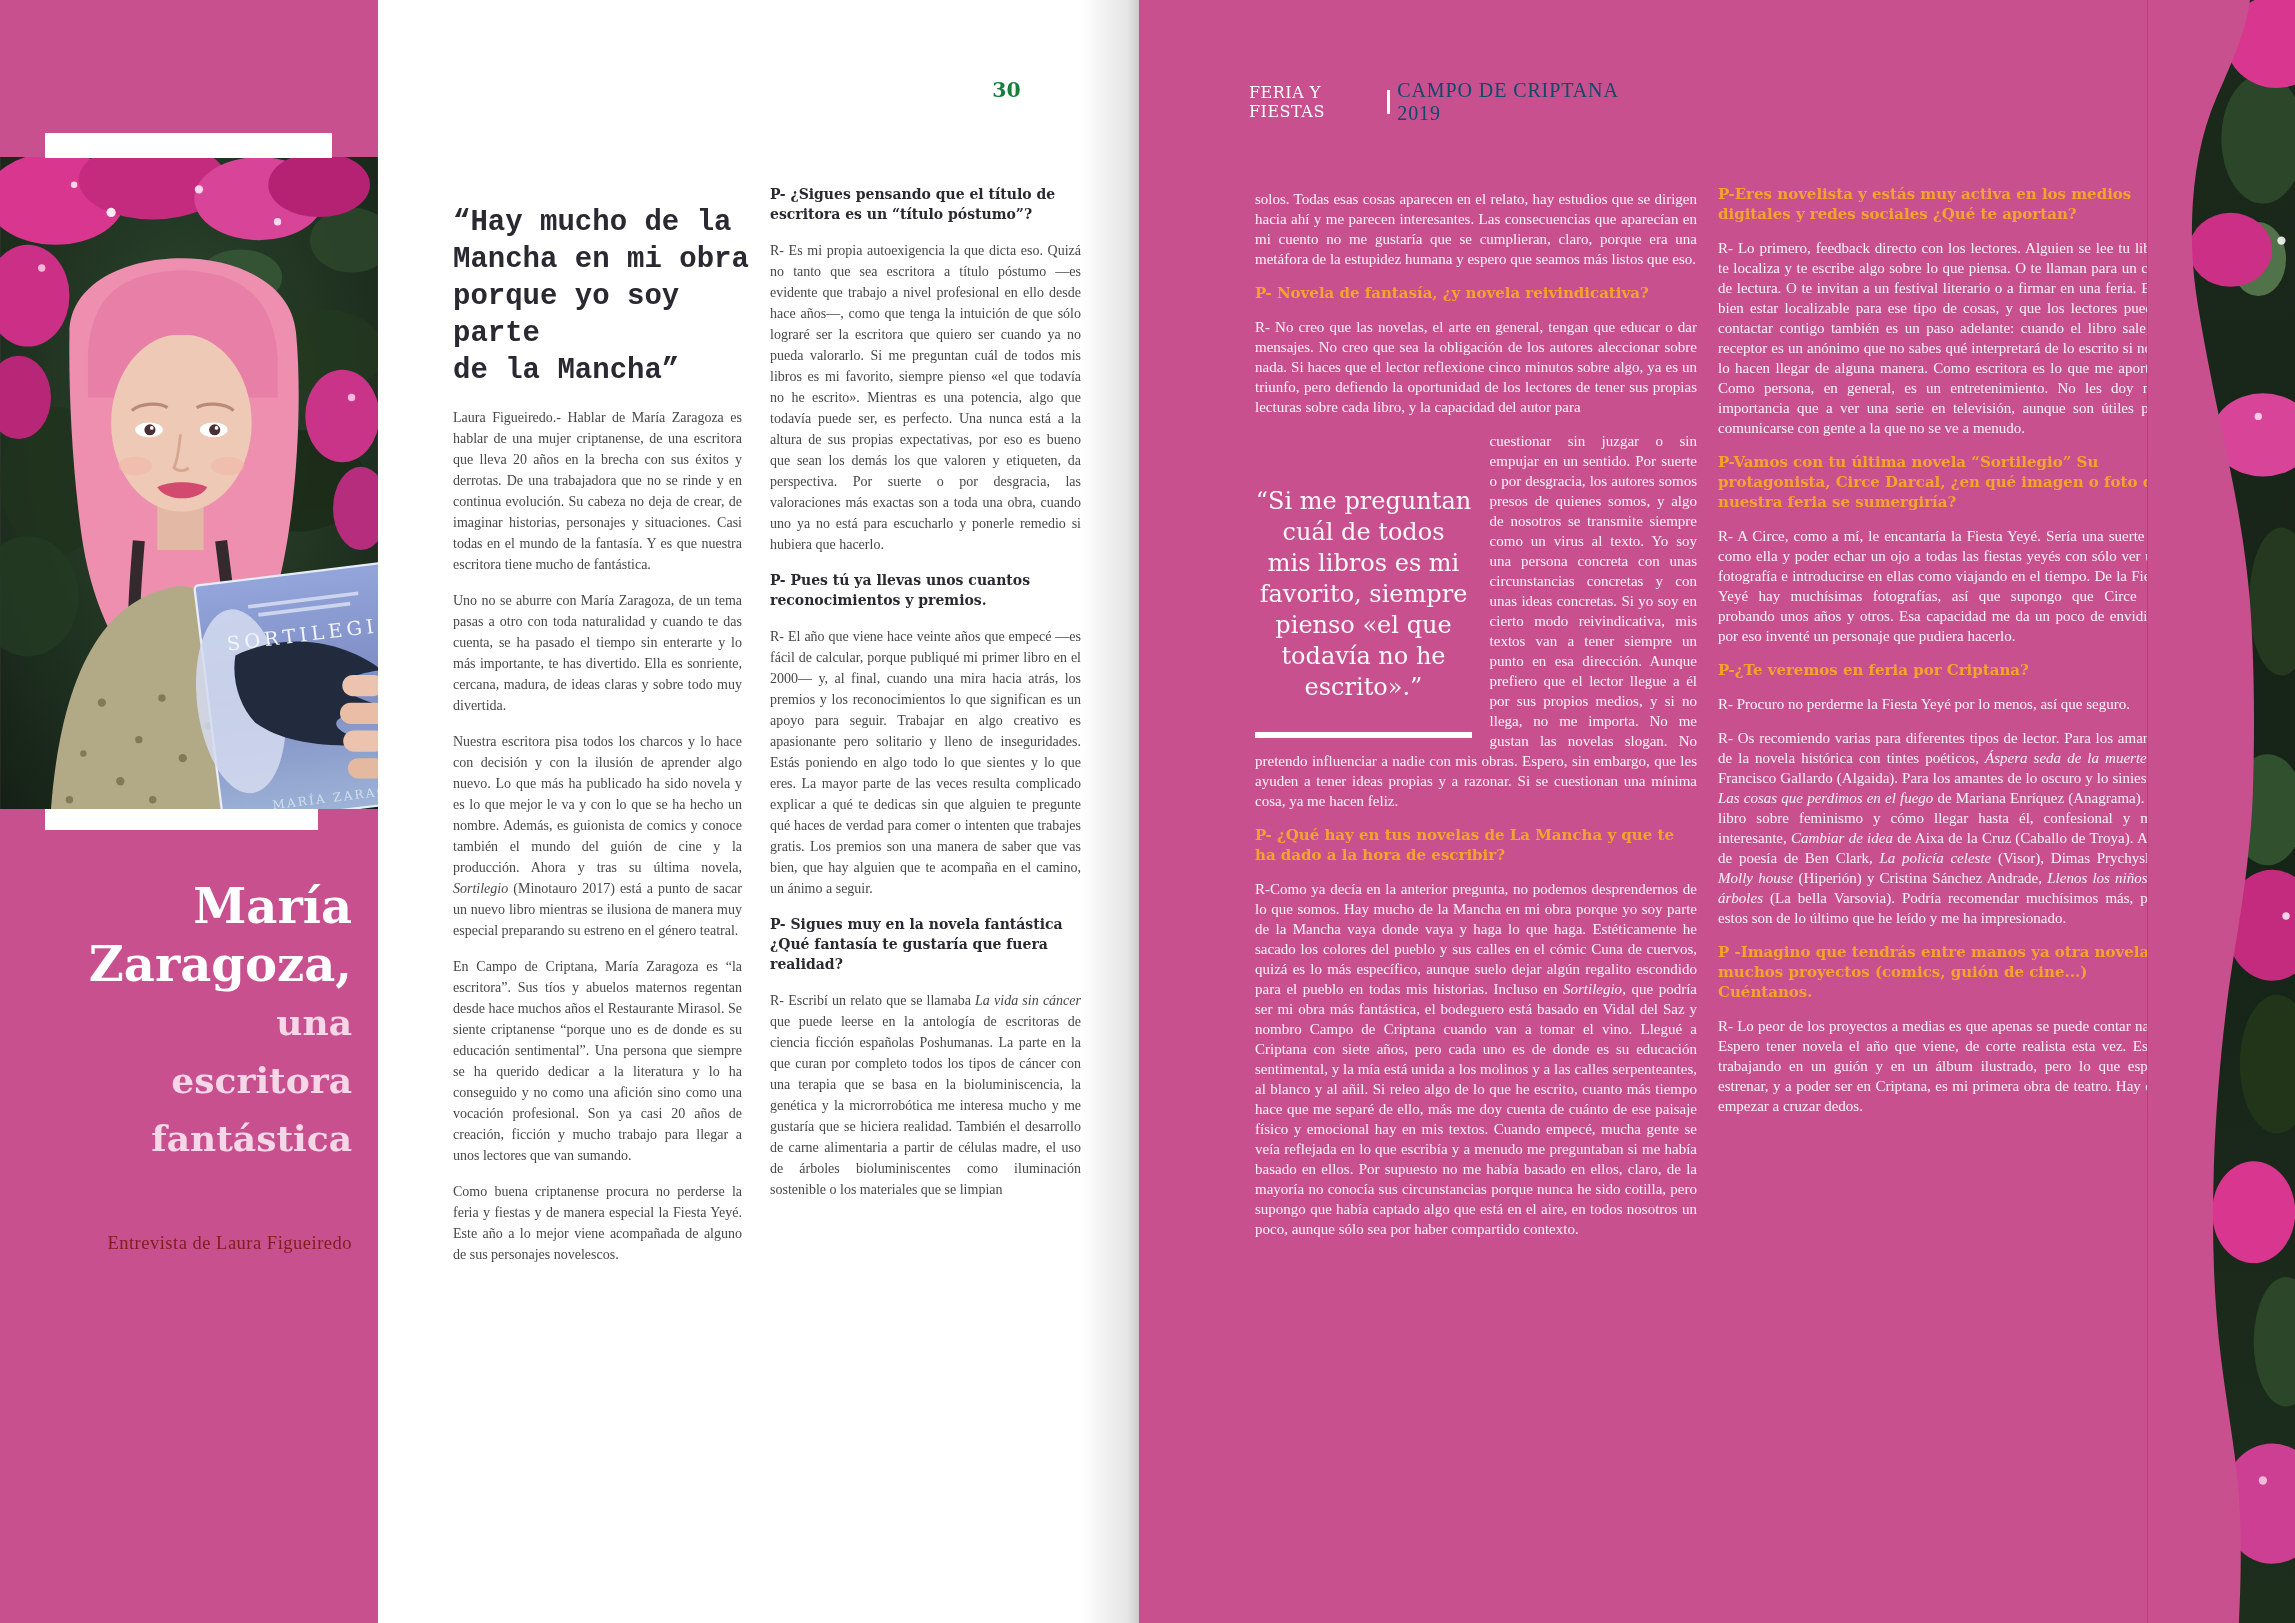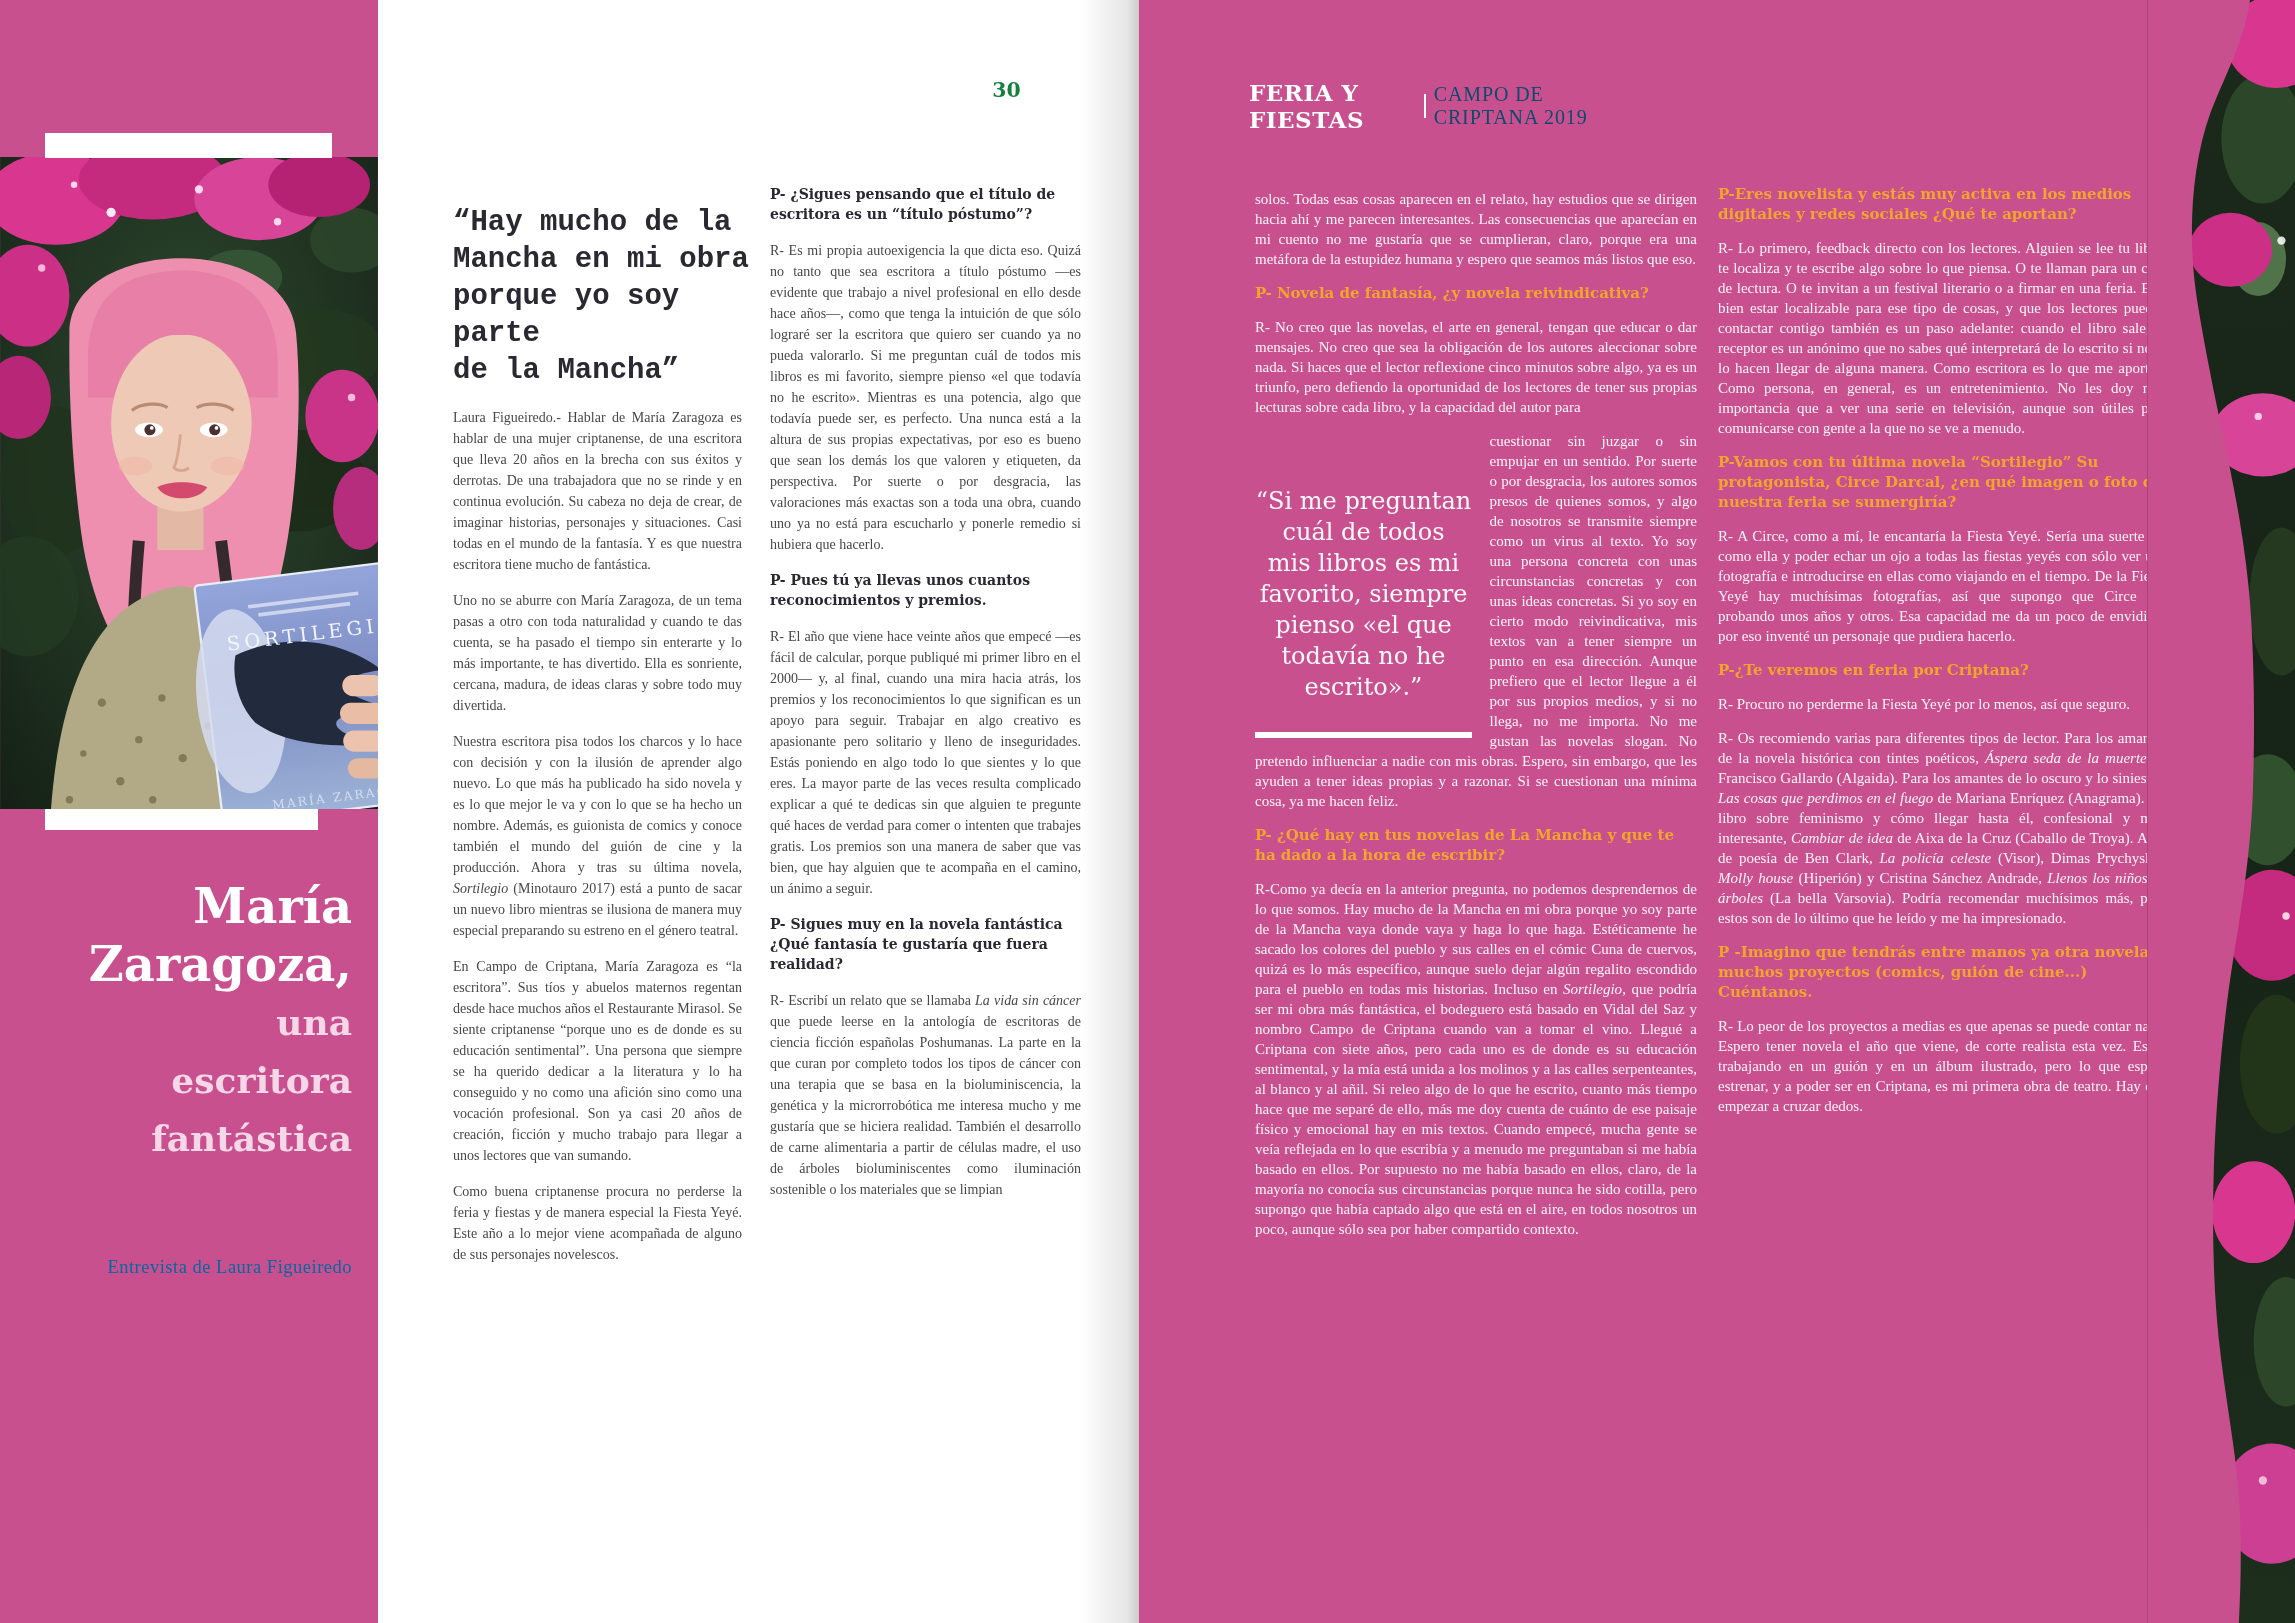--- a/index.html
+++ b/index.html
@@ -8,22 +8,22 @@
   .abs{position:absolute;}
 
   
   .sidebar{left:0;top:0;width:378px;height:1623px;background:#c8508e;}
   .photo-wrap{left:0;top:157px;width:378px;height:652px;overflow:hidden;}
   .white-bar{background:#ffffff;}
   .sb-title{left:0;top:877px;width:352px;text-align:right;color:#fff;
             font-family:"DejaVu Serif", serif;line-height:58px;}
   .sb-title .b{font-weight:700;font-size:48px;color:#ffffff;}
   .sb-title .l{font-weight:700;font-size:36px;color:#f6d7e8;}
-  .byline{left:0;top:1233px;width:352px;text-align:right;color:#0369a1;
-          font-size:18.5px;letter-spacing:0.5px;margin-top:24px;}
+  .byline{left:0;top:1233px;width:352px;text-align:right;color:#7f1d1d;
+          font-size:18.5px;letter-spacing:0.5px;}
 
   
   .headline{left:453px;top:204px;width:301px;font-family:Liberation Mono, monospace;
             font-weight:700;font-size:29px;line-height:37px;color:#2a2830;white-space:pre-line;}
   .col{color:#474747;font-size:14px;line-height:21px;}
   .col p{margin:0 0 15px 0;text-align:justify;}
   .col1{left:453px;top:407px;width:289px;}
   .col2{left:770px;top:184px;width:311px;}
   .q{font-family:"DejaVu Serif", serif;font-weight:700;color:#2a2830;
      text-align:left !important;line-height:20.4px;}
@@ -31,21 +31,21 @@
   .pgnum-left{left:981px;top:78px;width:51px;text-align:center;
               font-family:"DejaVu Serif", serif;font-weight:700;font-size:20.4px;color:#15803d;}
 
   
   .gutter{left:1081px;top:0;width:58px;height:1623px;
           background:linear-gradient(to right, rgba(0,0,0,0) 0%, rgba(0,0,0,0.10) 80%, rgba(0,0,0,0.20) 100%);}
 
   
   .rpage{left:1139px;top:0;width:1156px;height:1623px;background:#c8508e;}
   .rheader{left:1249px;top:79px;width:379px;display:flex;align-items:center;gap:7.4px;color:#fff;}
-  .rheader .hb{font-family:"DejaVu Serif", serif;font-weight:700;font-size:23px;letter-spacing:0.5px;}
+  .rheader .hb{font-family:"DejaVu Serif", serif;font-weight:400;font-size:16px;letter-spacing:0.5px;}
   .rheader .sep{width:2.8px;height:24px;background:#ffffff;}
   .rheader .hl{font-weight:400;font-size:20px;color:#0c4a6e;letter-spacing:0.9px;}
   .pgnum-right{left:2091px;top:78px;width:93px;text-align:right;
                font-family:"DejaVu Serif", serif;font-weight:700;font-size:20.4px;color:#ffffff;}
   .rcol{color:#fdf4f9;font-size:15px;line-height:20px;}
   .rcol p{margin:0 0 14px 0;text-align:justify;}
   .rcol .q{color:#f2a42c;line-height:20px;}
   .colA{left:1255px;top:189px;width:442px;}
   .colB{left:1718px;top:184px;width:449px;}
 

